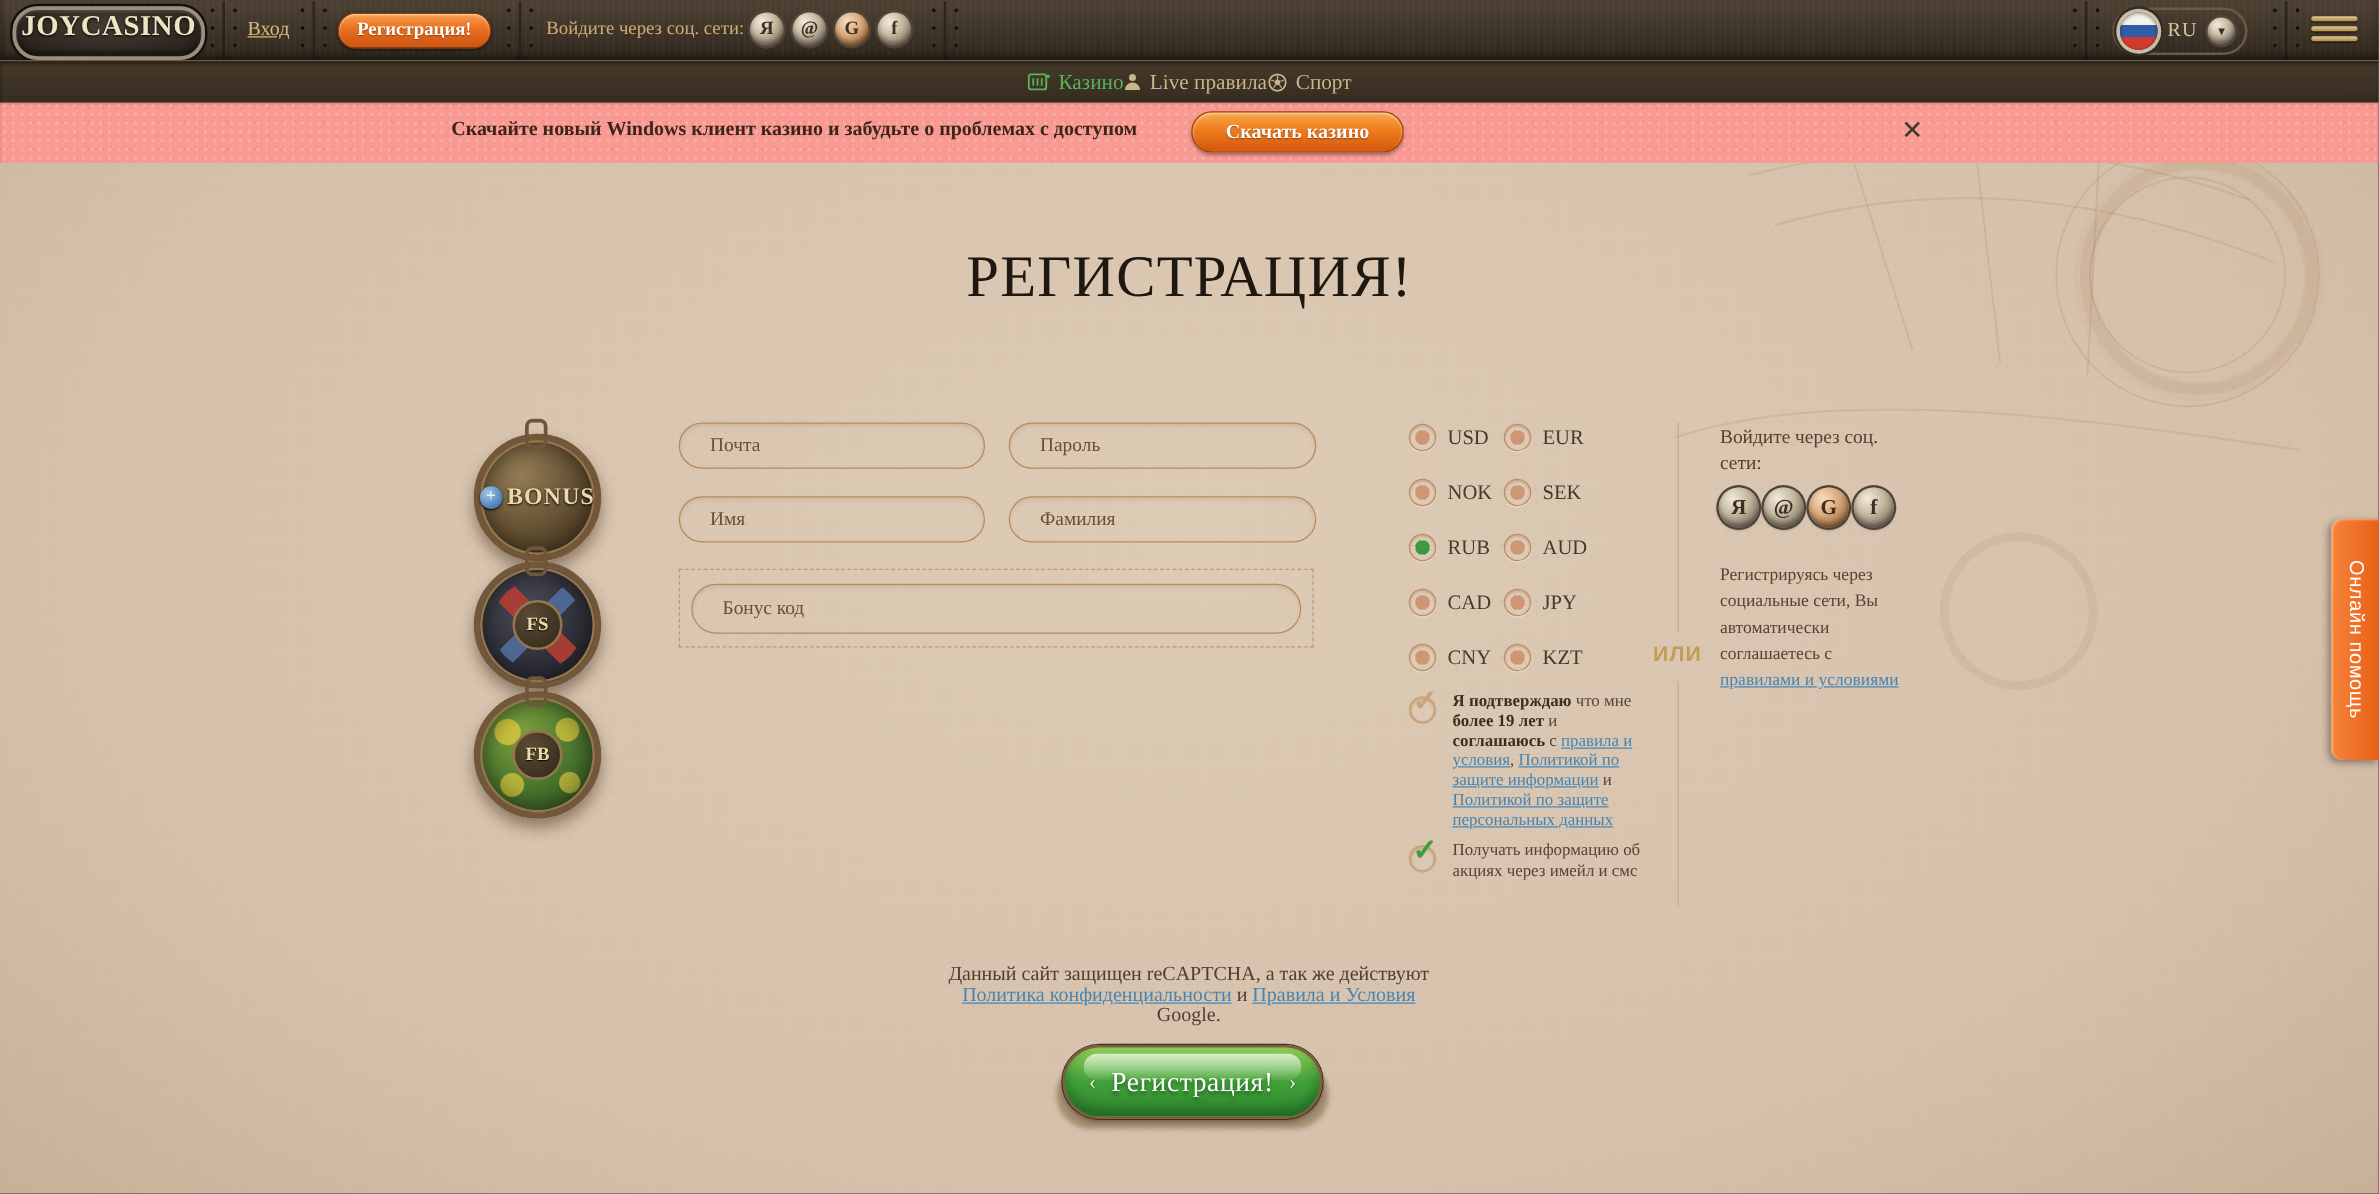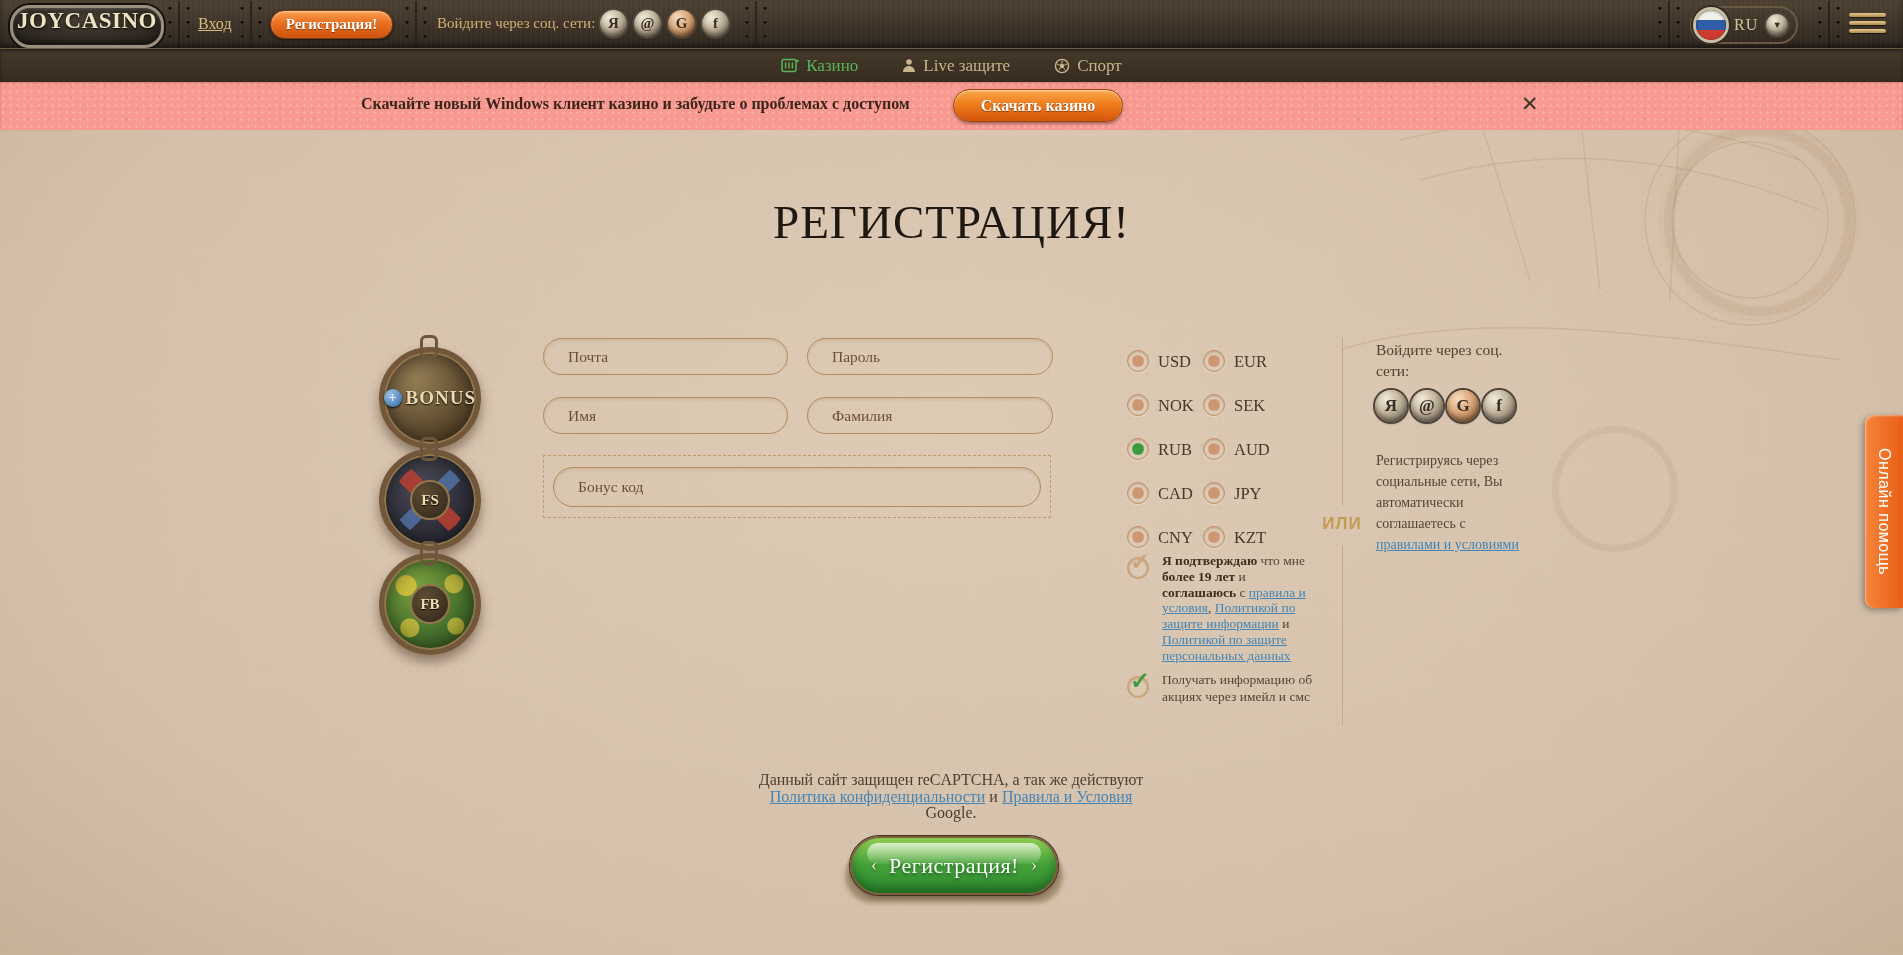--- a/index.html
+++ b/index.html
@@ -47,21 +47,21 @@
   .lang-code{color:#d8c49a;font-size:16px;letter-spacing:1px;}
   .lang-arrow{width:22px;height:22px;font-size:9px;}
   .hamburger{position:absolute;left:1849px;top:13px;width:37px;cursor:pointer;}
   .hamburger i{display:block;height:4px;margin-bottom:4px;border-radius:2px;
     background:linear-gradient(#e6c98d,#ad8a50);box-shadow:0 1px 1px rgba(0,0,0,.6);}
 
   
   .navbar{position:absolute;top:48px;left:0;width:100%;height:33px;
     background:linear-gradient(#453a2b,#352b1f);
     border-top:1px solid rgba(195,165,115,.4);box-shadow:inset 0 2px 3px rgba(0,0,0,.45);
-    display:flex;justify-content:center;align-items:center;gap:44px;z-index:5;}
+    display:flex;justify-content:center;align-items:center;z-index:5;}
   .nav-item{display:flex;align-items:center;gap:7px;color:#c9b48b;font-size:17px;cursor:pointer;}
   .nav-item.active{color:#58b558;}
 
   
   .banner{position:absolute;top:81px;left:0;width:100%;height:49px;z-index:4;
     background:
       radial-gradient(rgba(255,255,255,.22) 1px, transparent 1.3px),
       radial-gradient(rgba(205,95,85,.18) 1px, transparent 1.4px),
       #f89a91;
     background-size:7px 7px, 11px 11px, auto;
@@ -118,21 +118,21 @@
   .field::placeholder{color:#6d4e38;opacity:1;}
   .f-email{left:543px;top:338px;width:245px;height:37px;}
   .f-pass {left:807px;top:338px;width:246px;height:37px;}
   .f-name {left:543px;top:397px;width:245px;height:37px;}
   .f-last {left:807px;top:397px;width:246px;height:37px;}
   .bonus-box{position:absolute;left:543px;top:455px;width:508px;height:63px;border:1px dashed #c39a6a;box-sizing:border-box;}
   .f-bonus{left:553px;top:467px;width:488px;height:40px;border-radius:20px;}
 
   
   .currencies{position:absolute;left:1127px;top:339px;display:grid;grid-template-columns:76px 76px;grid-auto-rows:44px;}
-  .cur{display:flex;align-items:center;gap:9px;cursor:pointer;}
+  .cur{display:flex;align-items:flex-start;gap:9px;cursor:pointer;}
   .radio{width:20px;height:20px;border-radius:50%;border:1px solid #c08d62;flex:none;
     background:rgba(255,255,255,.07);box-shadow:inset 0 1px 2px rgba(120,70,30,.3), 0 1px 1px rgba(255,255,255,.35);
     display:flex;align-items:center;justify-content:center;}
   .radio i{width:12px;height:12px;border-radius:50%;
     background:
       radial-gradient(circle at 30% 30%, var(--c,#cf9672) 30%, transparent 33%),
       radial-gradient(circle at 70% 30%, var(--c,#cf9672) 30%, transparent 33%),
       radial-gradient(circle at 30% 70%, var(--c,#cf9672) 30%, transparent 33%),
       radial-gradient(circle at 70% 70%, var(--c,#cf9672) 30%, transparent 33%);}
   .cur.selected .radio i{--c:#3c9b3d;}
@@ -245,21 +245,21 @@
         <line x1="11.4" y1="4.5" x2="11.4" y2="10.5" stroke="#58b558" stroke-width="1.4"></line>
         <circle cx="16.6" cy="3" r="1.3" fill="#58b558"></circle>
       </svg>
       <span>Казино</span>
     </div>
     <div class="nav-item">
       <svg width="14" height="15" viewBox="0 0 14 15">
         <circle cx="7" cy="4" r="2.8" fill="#c9b48b"></circle>
         <path d="M1 14c0-3.3 2.7-6 6-6s6 2.7 6 6z" fill="#c9b48b"></path>
       </svg>
-      <span>Live защите</span>
+      <span>Live правила</span>
     </div>
     <div class="nav-item">
       <svg width="16" height="16" viewBox="0 0 16 16">
         <circle cx="8" cy="8" r="6.6" fill="none" stroke="#c9b48b" stroke-width="1.4"></circle>
         <path d="M8 5.2l2.5 1.8-.95 2.9h-3.1L5.5 7z" fill="#c9b48b"></path>
         <path d="M8 5.2V2.2M10.5 7l2.6-1M9.55 9.9l1.7 2.3M6.45 9.9l-1.7 2.3M5.5 7L2.9 6" stroke="#c9b48b" stroke-width="1"></path>
       </svg>
       <span>Спорт</span>
     </div>
   </nav>

